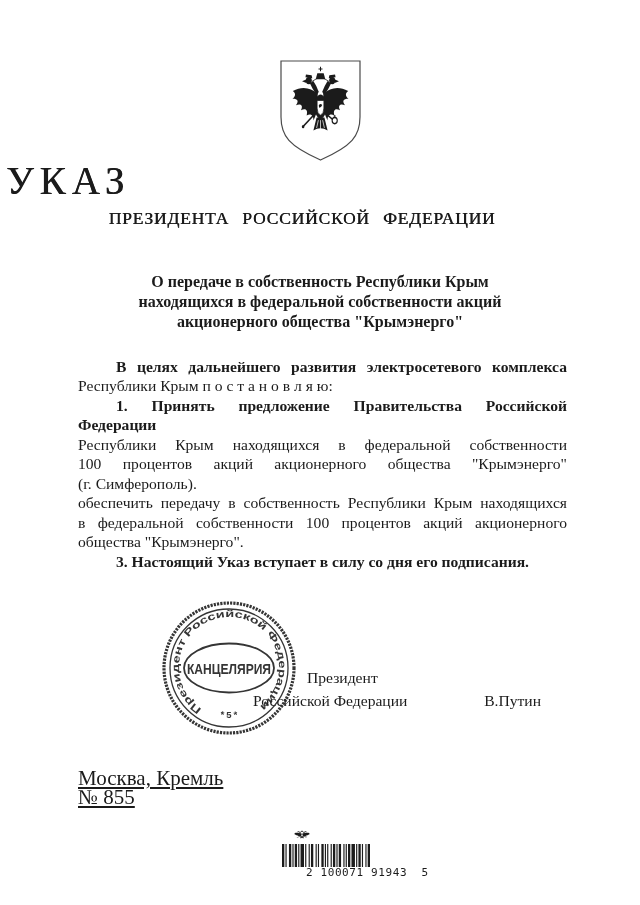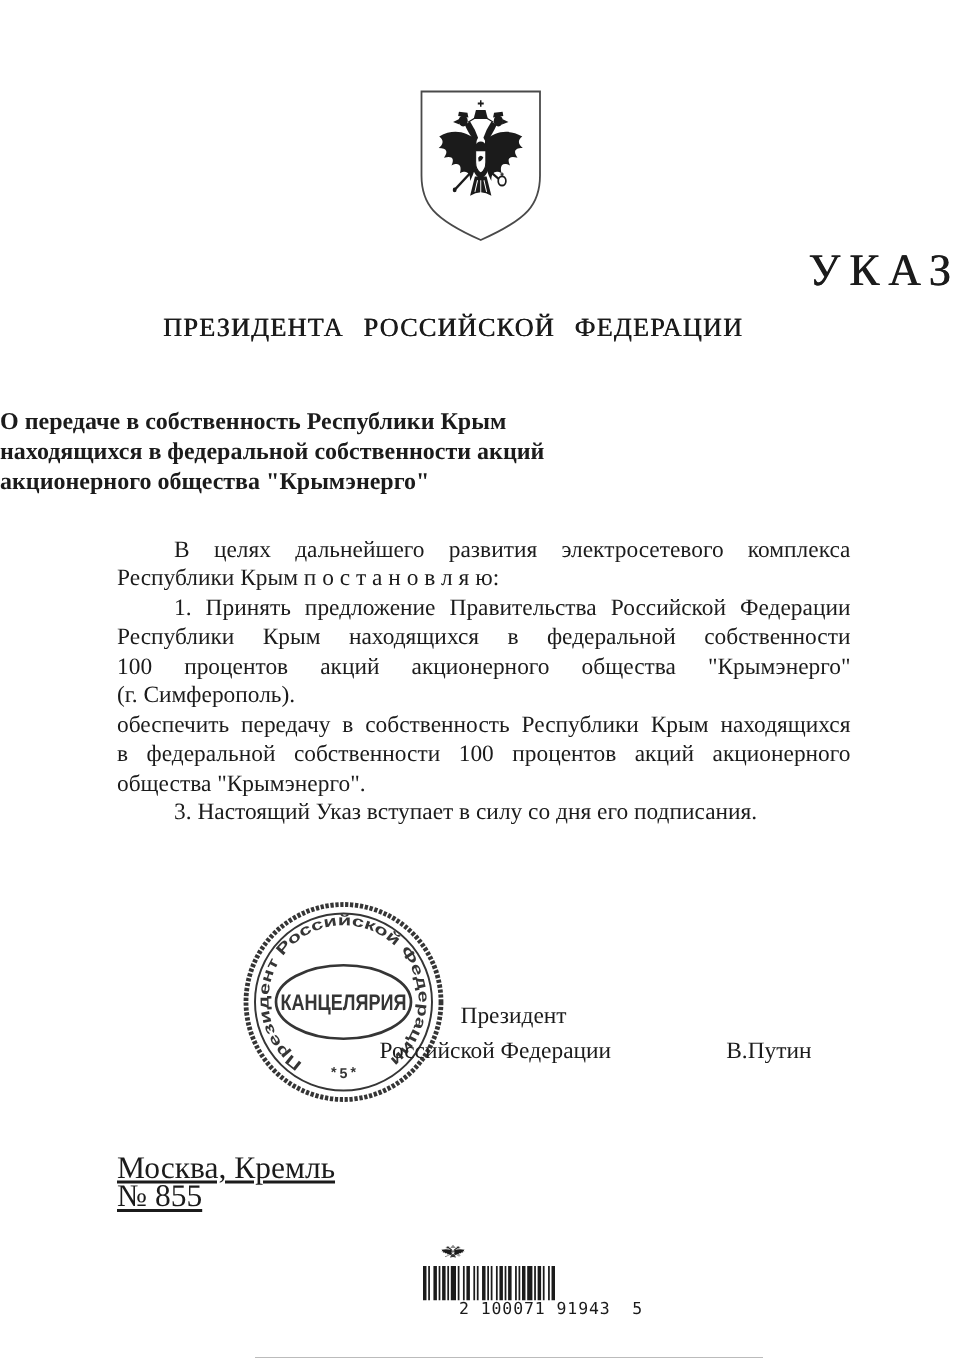--- a/index.html
+++ b/index.html
@@ -1,32 +1,32 @@
 <!DOCTYPE html>
 <html><head>
 <meta charset="utf-8">
 <style>
   html,body{margin:0;padding:0;background:#888;}
   .page{position:relative;width:640px;height:905px;background:#ffffff;margin:0 auto;
         font-family:"Liberation Serif",serif;color:#1b1b1b;overflow:hidden;}
   .abs{position:absolute;}
   
   #emblem{left:277px;top:57px;width:87px;height:107px;}
-  #doc-type{left:0;top:165px;width:640px;text-align:right;font-size:30px;line-height:32px;
+  #doc-type{left:0;top:165px;width:640px;text-align:left;font-size:39px;line-height:32px;
             letter-spacing:6px;text-indent:6px;text-shadow:0.45px 0 0 currentColor;}
   #issuer{left:0;top:207px;width:604px;text-align:center;font-size:17.5px;line-height:22px;
           letter-spacing:0.8px;word-spacing:8px;text-shadow:0.4px 0 0 currentColor;}
   
-  #decree-title{left:0;top:272px;width:640px;text-align:left;font-weight:bold;
+  #decree-title{left:0;top:272px;width:640px;text-align:center;font-weight:bold;
                 font-size:16px;line-height:20px;}
   
   #body-block{left:78px;top:357px;width:489px;font-size:15.6px;line-height:19.45px;}
   .bl{text-align:justify;text-align-last:justify;}
   .bl.last{text-align-last:left;}
-  .bl.ind{text-indent:38px;}
+  .bl.ind{text-indent:38px;font-weight:bold;}
   
   #sig-line1{left:294px;top:668px;font-size:15.6px;line-height:19.45px;margin-left:13px;}
   #sig-line2{left:253px;top:691px;width:288px;display:flex;justify-content:space-between;
              font-size:15.6px;line-height:19.45px;}
   
   #stamp{left:159px;top:598px;width:140px;height:140px;opacity:0.93;}
   
   #footer-block{left:78px;top:769px;font-size:21px;line-height:19.4px;text-decoration:underline;}
   
   #mini-eagle{left:292px;top:830px;width:20px;height:11px;}

